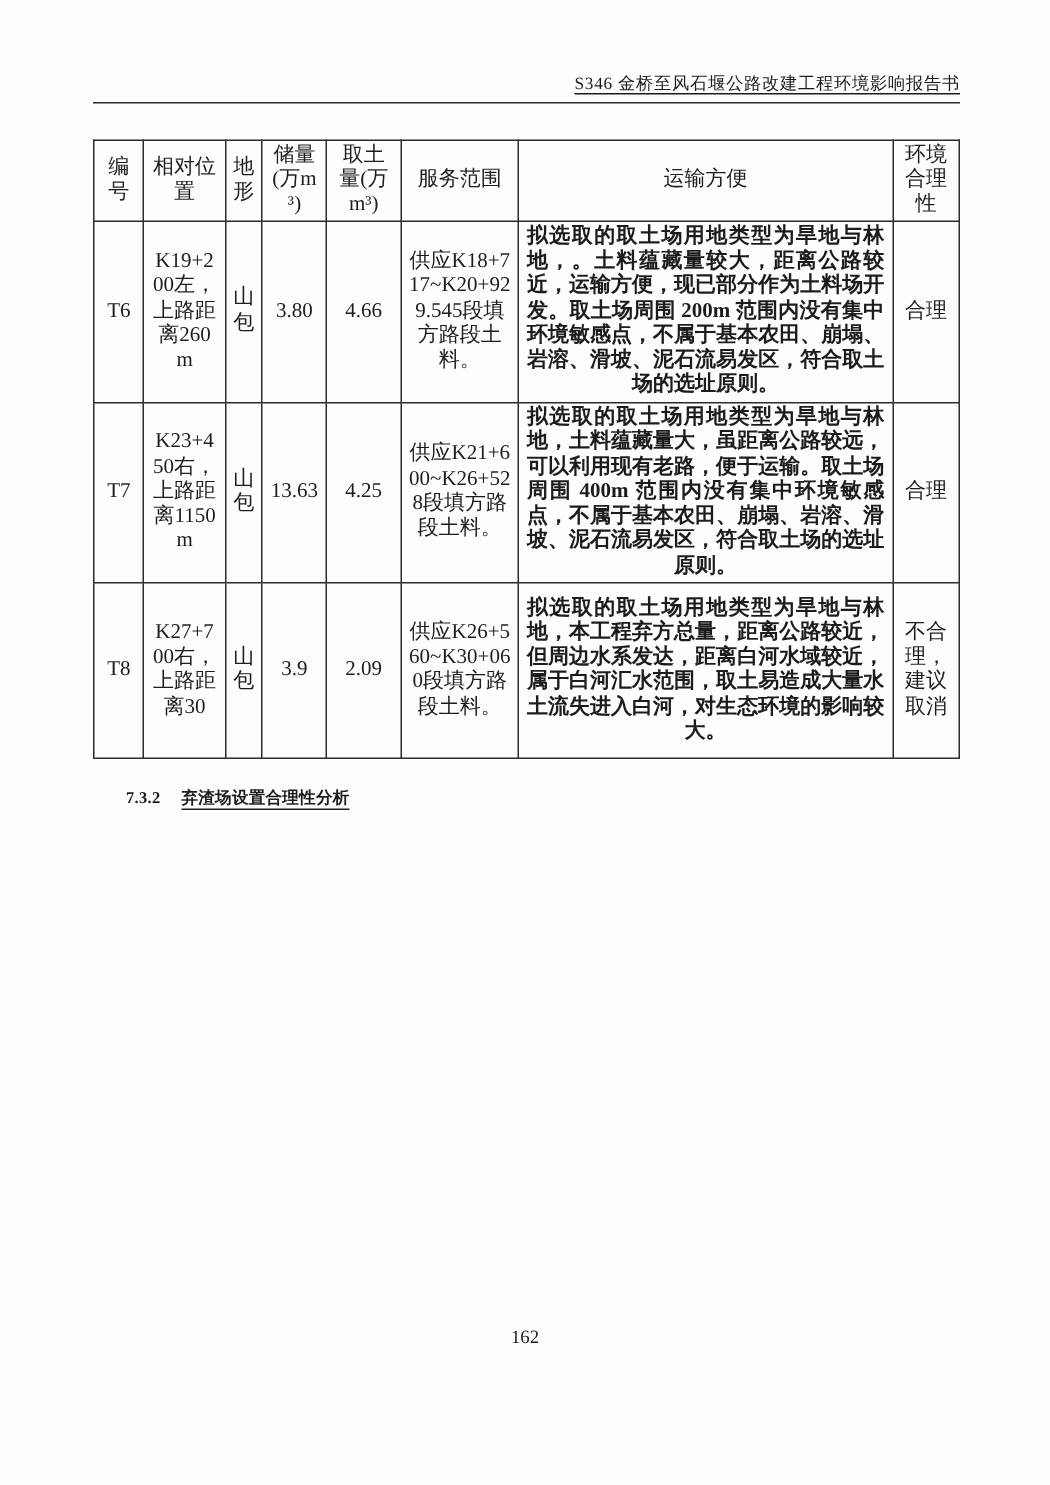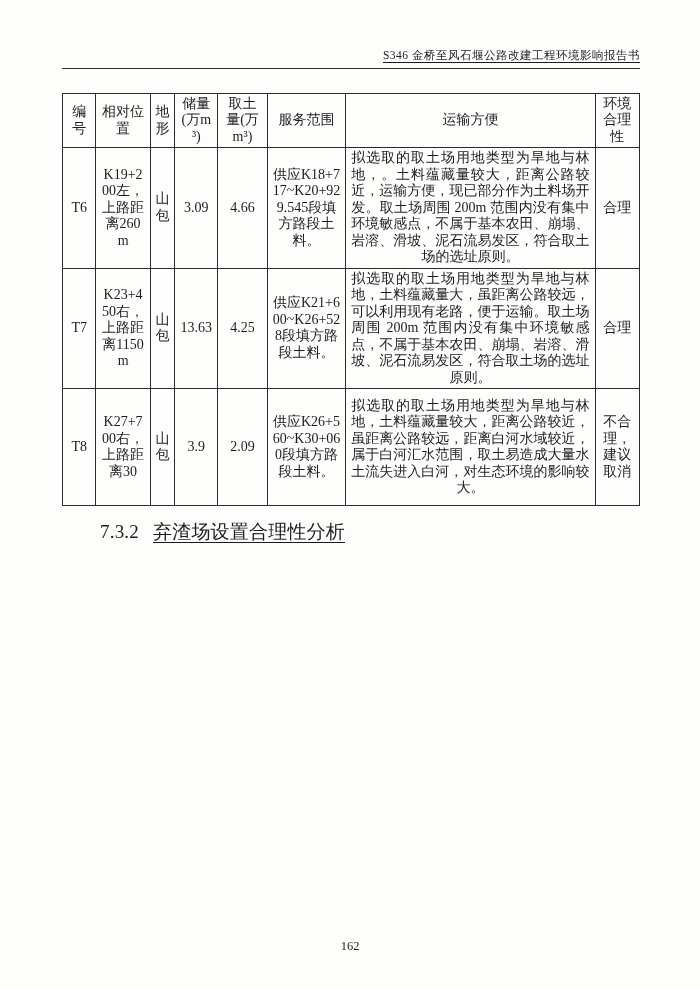--- a/index.html
+++ b/index.html
@@ -50,51 +50,52 @@
   tr.r-head  { height: 54px; }
   tr.r-t6    { height: 104px; }
   tr.r-t7    { height: 117px; }
   tr.r-t8    { height: 117px; }
   tr.r-total { height: 42px; }
   .borrow-table td.features {
     text-align: justify;
     text-align-last: center;
     padding: 2px 5px;
     line-height: 1.18;
+    font-weight: bold;
   }
   
   .body-text {
     margin-top: 12px;
     font-size: 14.5px;
     line-height: 28px;
     text-align: justify;
     letter-spacing: 0.2px;
   }
   .body-text p {
     margin: 0;
     text-indent: 2em;
   }
   .u {
     text-decoration: underline;
     text-underline-offset: 3.5px;
     text-decoration-thickness: 0.9px;
   }
   .section-heading {
     margin: 4px 0 0 0;
-    font-size: 19px;
-    font-weight: normal;
+    font-size: 11px;
+    font-weight: bold;
     line-height: 28px;
     text-indent: 0;
   }
   .section-heading .sec-num { margin-right: 14px; }
   
   .page-footer {
     position: absolute;
     left: 0; right: 0;
-    top: 939px;
+    top: 884px;
     text-align: center;
     font-size: 12.5px;
   }
 </style>
 </head>
 <body>
 
 <div class="page">
 
   <div class="doc-header">
@@ -122,44 +123,44 @@
         <th>服务范围</th>
         <th>运输方便</th>
         <th>环境合理性</th>
       </tr>
     </thead>
     <tbody>
       <tr class="r-t6">
         <td>T6</td>
         <td>K19+200左，上路距离260m</td>
         <td>山包</td>
-        <td>3.09</td>
+        <td>3.80</td>
         <td>4.66</td>
         <td>供应K18+717~K20+929.545段填方路段土料。</td>
         <td class="features">拟选取的取土场用地类型为旱地与林地，。土料蕴藏量较大，距离公路较近，运输方便，现已部分作为土料场开发。取土场周围 200m 范围内没有集中环境敏感点，不属于基本农田、崩塌、岩溶、滑坡、泥石流易发区，符合取土场的选址原则。</td>
         <td>合理</td>
       </tr>
       <tr class="r-t7">
         <td>T7</td>
         <td>K23+450右，上路距离1150m</td>
         <td>山包</td>
         <td>13.63</td>
         <td>4.25</td>
         <td>供应K21+600~K26+528段填方路段土料。</td>
-        <td class="features">拟选取的取土场用地类型为旱地与林地，土料蕴藏量大，虽距离公路较远，可以利用现有老路，便于运输。取土场周围 200m 范围内没有集中环境敏感点，不属于基本农田、崩塌、岩溶、滑坡、泥石流易发区，符合取土场的选址原则。</td>
+        <td class="features">拟选取的取土场用地类型为旱地与林地，土料蕴藏量大，虽距离公路较远，可以利用现有老路，便于运输。取土场周围 400m 范围内没有集中环境敏感点，不属于基本农田、崩塌、岩溶、滑坡、泥石流易发区，符合取土场的选址原则。</td>
         <td>合理</td>
       </tr>
       <tr class="r-t8">
         <td>T8</td>
         <td>K27+700右，上路距离30</td>
         <td>山包</td>
         <td>3.9</td>
         <td>2.09</td>
         <td>供应K26+560~K30+060段填方路段土料。</td>
-        <td class="features">拟选取的取土场用地类型为旱地与林地，土料蕴藏量较大，距离公路较近，虽距离公路较远，距离白河水域较近，属于白河汇水范围，取土易造成大量水土流失进入白河，对生态环境的影响较大。</td>
+        <td class="features">拟选取的取土场用地类型为旱地与林地，本工程弃方总量，距离公路较近，但周边水系发达，距离白河水域较近，属于白河汇水范围，取土易造成大量水土流失进入白河，对生态环境的影响较大。</td>
         <td>不合理，建议取消</td>
       </tr>
     </tbody>
   </table>
 
   <div class="body-text">
     <p class="section-heading"><span class="sec-num">7.3.2</span><span class="u">弃渣场设置合理性分析</span></p>
   </div>
 
   <div class="page-footer">

